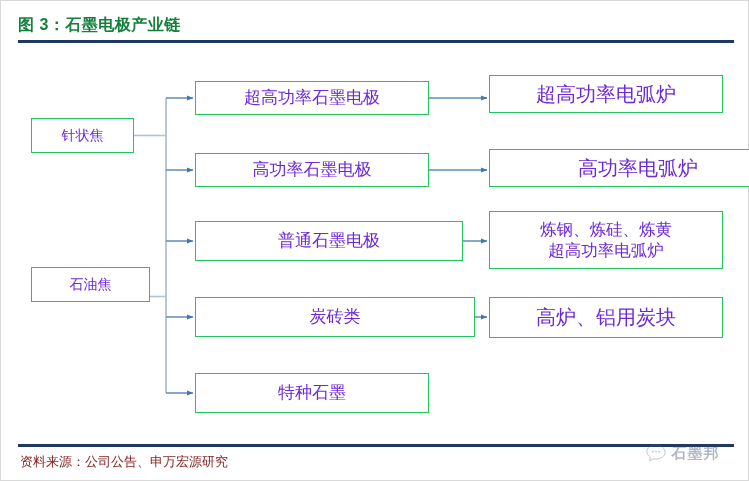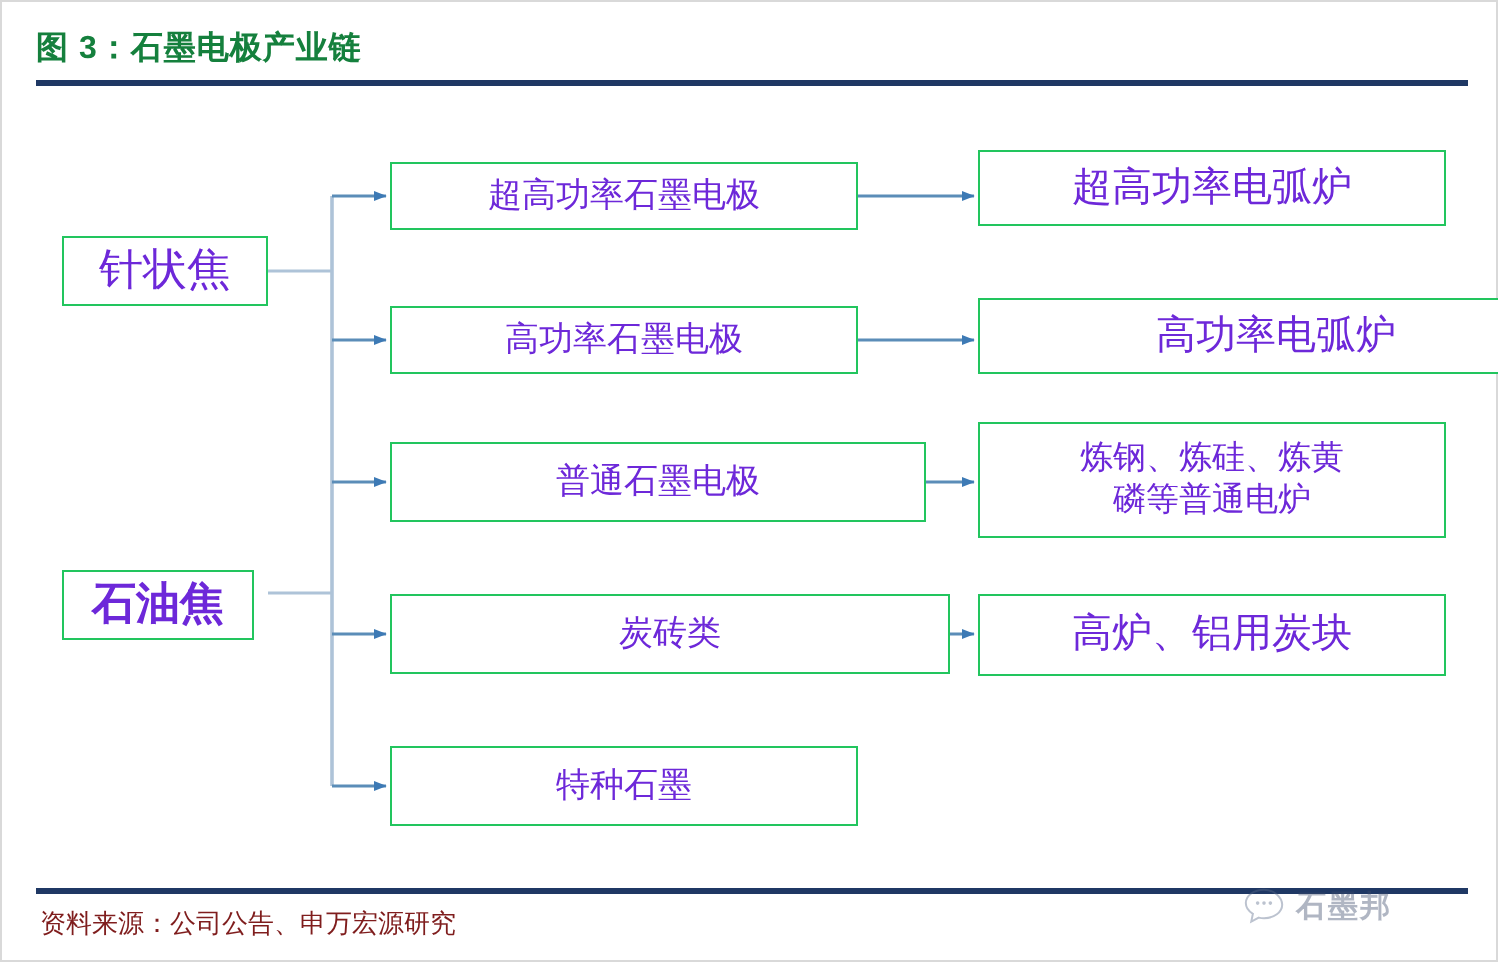--- a/index.html
+++ b/index.html
@@ -52,20 +52,21 @@
     font-size:13px;
     color:#7f1d1d;
     white-space:nowrap;
   }
   .watermark{
     position:absolute;
     left:620px; top:437px;
     width:122px;height:30px;
     display:flex;align-items:center;gap:5px;
     opacity:.40;
+    justify-content:center;
   }
   .wm-icon{ width:22px;height:20px; }
   .wm-text{
     font-size:15px;
     color:#3b4a6b;
     font-weight:bold;
     letter-spacing:1px;
     white-space:nowrap;
   }
 
@@ -91,21 +92,21 @@
     display:flex;
     align-items:center;
     justify-content:center;
     text-align:center;
     color:#6d28d9;
     font-size:17px;
     line-height:1.22;
     padding:2px 4px;
     white-space:pre-line;
   }
-  .node.l1{ font-size:22px; }
+  .node.l1{ font-size:14px; }
   .node.l2{ font-size:17px; }
   .node.l3{ font-size:20px; }
   .node.two-line{ font-size:16.5px; line-height:1.26; }
 </style>
 </head>
 <body>
 
 <div class="page">
 
   <div class="header">
@@ -133,32 +134,32 @@
       <path d="M165,268 L192,268" stroke="#5b8db8" stroke-width="1.5" fill="none" marker-end="url(#ah)"></path>
       <path d="M165,344 L192,344" stroke="#5b8db8" stroke-width="1.5" fill="none" marker-end="url(#ah)"></path>
 
       <path d="M428,49 L486,49" stroke="#5b8db8" stroke-width="1.5" fill="none" marker-end="url(#ah)"></path>
       <path d="M428,121 L486,121" stroke="#5b8db8" stroke-width="1.5" fill="none" marker-end="url(#ah)"></path>
       <path d="M428,192 L486,192" stroke="#5b8db8" stroke-width="1.5" fill="none" marker-end="url(#ah)"></path>
       <path d="M428,268 L486,268" stroke="#5b8db8" stroke-width="1.5" fill="none" marker-end="url(#ah)"></path>
     </svg>
 
     <div class="node l1" style="left:30px;top:69px;width:103px;height:35px;">针状焦</div>
-    <div class="node l1" style="left:30px;top:236px;width:96px;height:35px;font-weight:bold;">石油焦</div>
+    <div class="node l1" style="left:30px;top:218px;width:119px;height:35px;">石油焦</div>
 
     <div class="node l2" style="left:194px;top:32px;width:234px;height:34px;">超高功率石墨电极</div>
     <div class="node l2" style="left:194px;top:104px;width:234px;height:34px;">高功率石墨电极</div>
     <div class="node l2" style="left:194px;top:172px;width:268px;height:40px;">普通石墨电极</div>
     <div class="node l2" style="left:194px;top:248px;width:280px;height:40px;">炭砖类</div>
     <div class="node l2" style="left:194px;top:324px;width:234px;height:40px;">特种石墨</div>
 
     <div class="node l3" style="left:488px;top:26px;width:234px;height:38px;">超高功率电弧炉</div>
     <div class="node l3" style="left:488px;top:100px;width:266px;height:38px;padding-left:36px;">高功率电弧炉</div>
     <div class="node l3 two-line" style="left:488px;top:162px;width:234px;height:58px;">炼钢、炼硅、炼黄
-磷等普通电炉</div>
+超高功率电弧炉</div>
     <div class="node l3" style="left:488px;top:248px;width:234px;height:41px;">高炉、铝用炭块</div>
 
   </div>
 
   <div class="footer-rule"></div>
   <div class="footer-text">资料来源：公司公告、申万宏源研究</div>
 
   <div class="watermark">
     <svg class="wm-icon" viewBox="0 0 24 22">
       <path d="M12 2C6.5 2 2 5.3 2 9.4c0 2.4 1.5 4.5 3.9 5.9L5 19.6l4.1-2.2c.9.2 1.9.3 2.9.3 5.5 0 10-3.3 10-7.4S17.5 2 12 2z" fill="none" stroke="#5a6a8a" stroke-width="1.1"></path>

